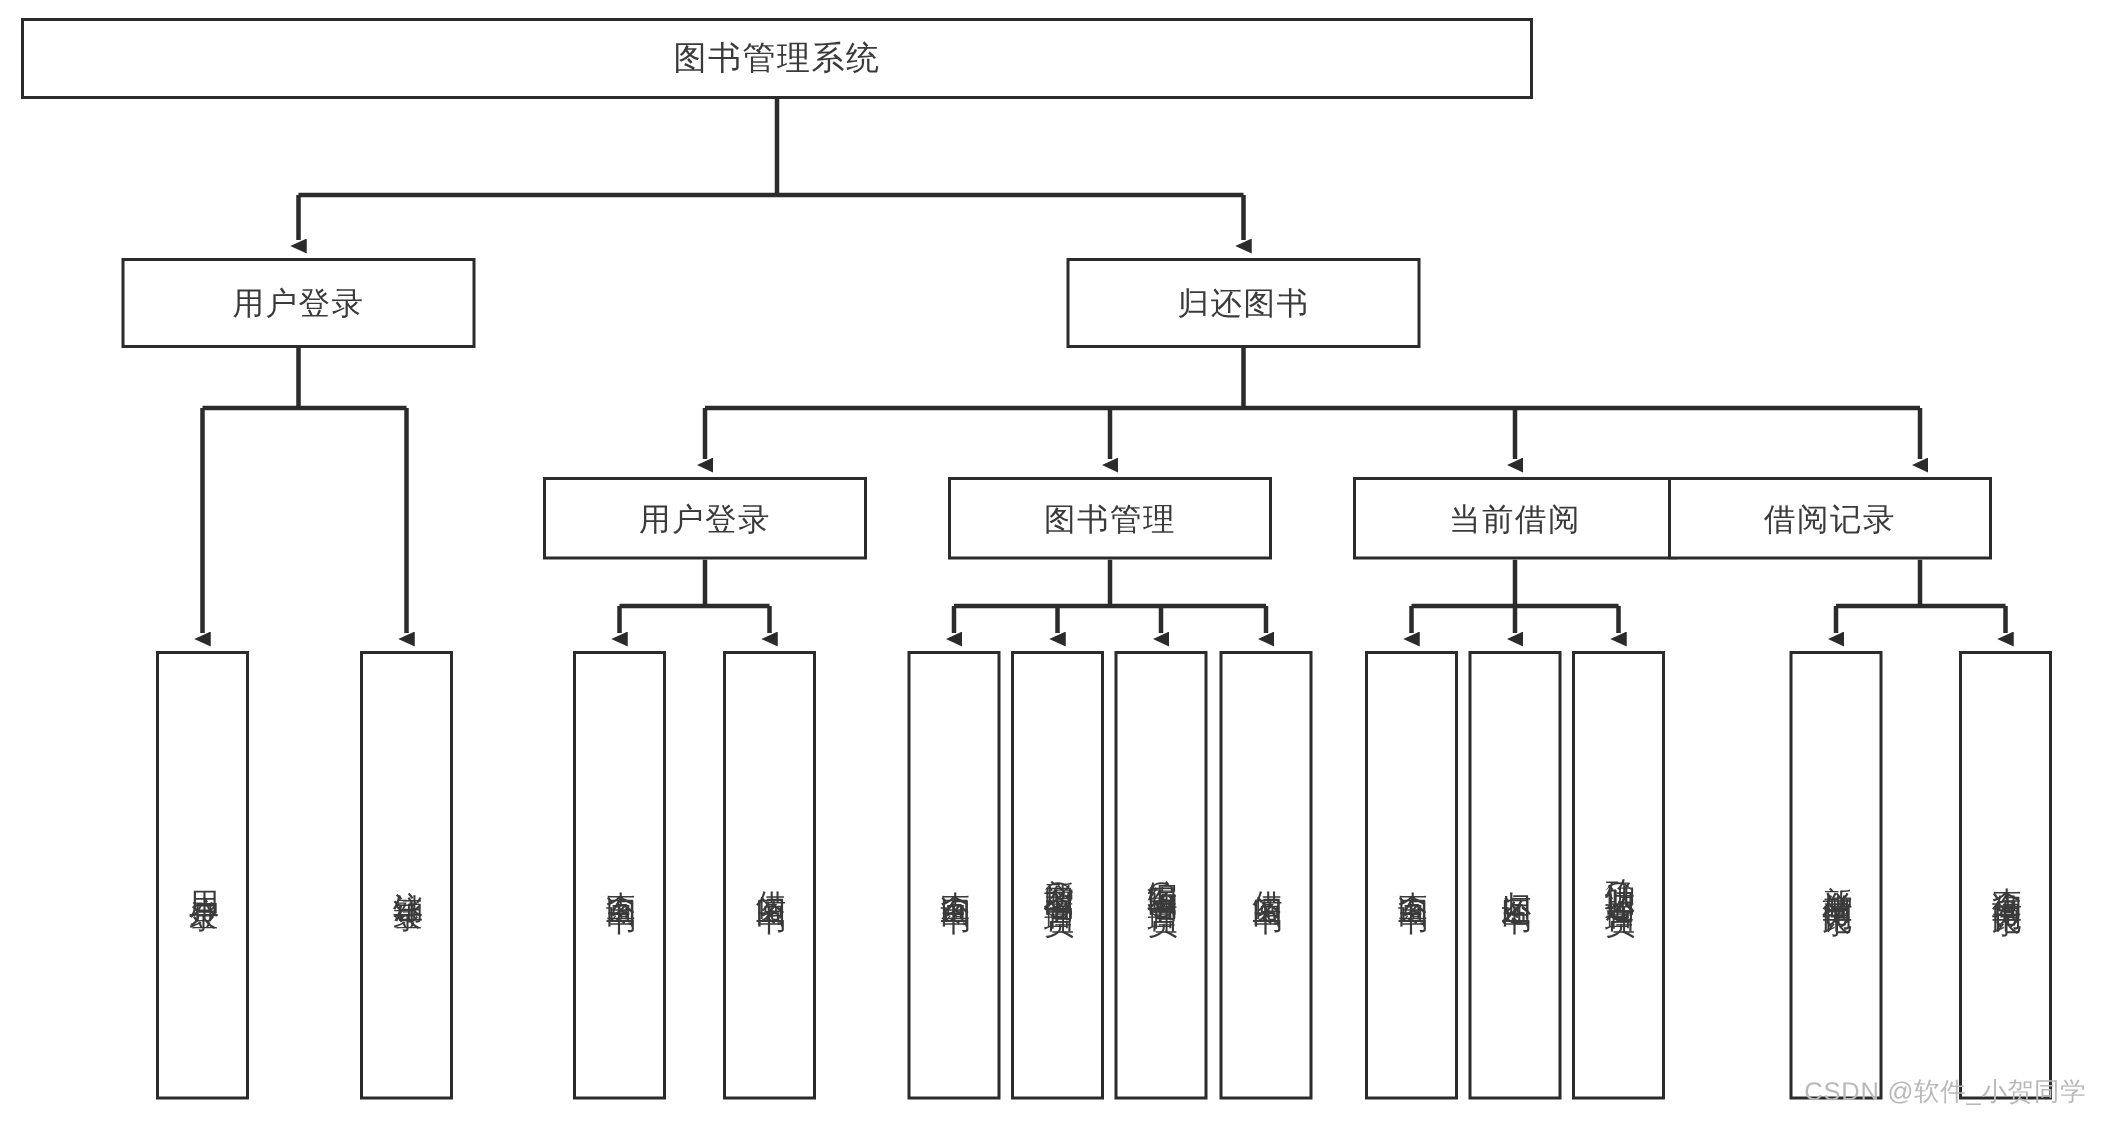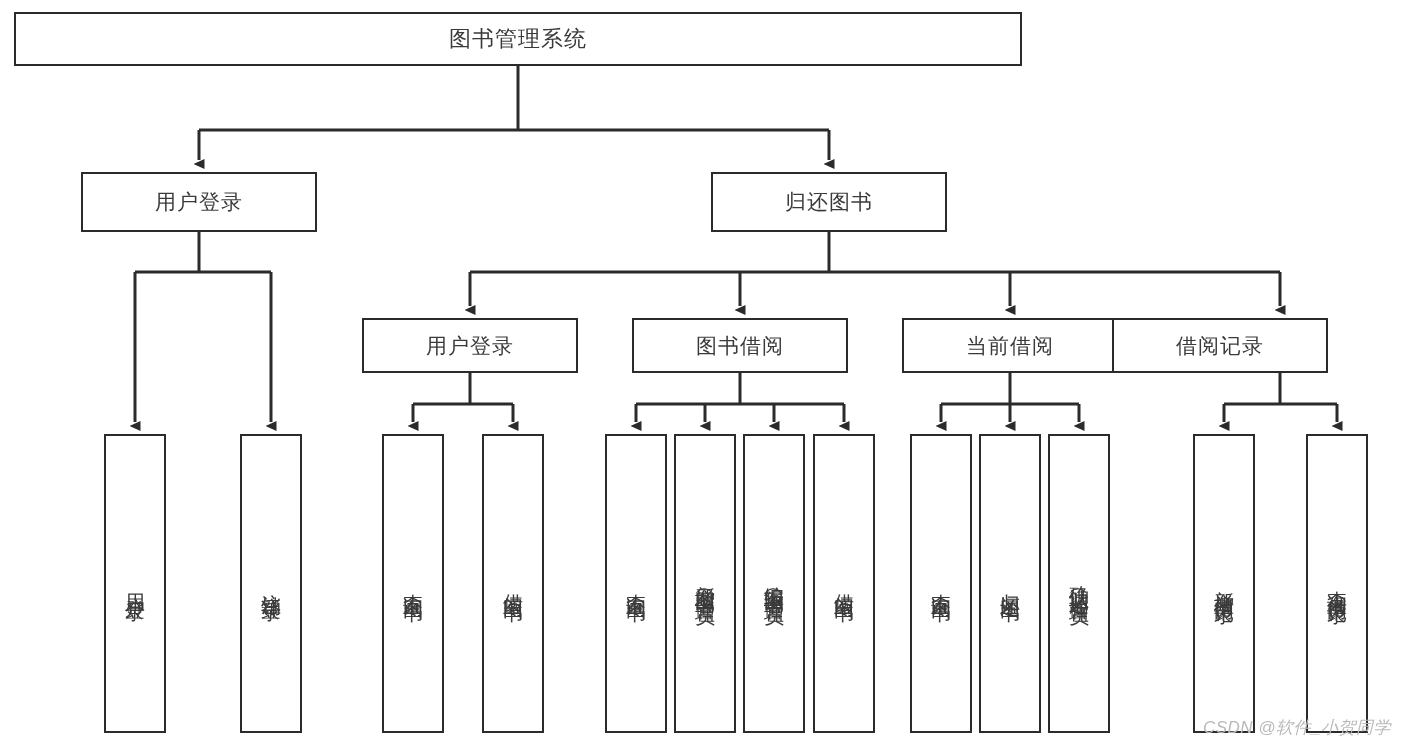--- a/index.html
+++ b/index.html
@@ -60,21 +60,20 @@
   }
   .watermark {
     position: absolute;
     right: 14px;
     bottom: 8px;
     font-size: 17px;
     color: #b9b9b9;
     letter-spacing: 0.5px;
     white-space: nowrap;
     z-index: 3;
-    font-style: italic;
   }
 </style>
 </head>
 <body>
 
 <div id="canvas">
 
   <svg id="edges" viewBox="0 0 1405 747">
     <defs>
       <marker id="arrow" markerWidth="10" markerHeight="11" refX="1" refY="5.5" orient="auto" markerUnits="userSpaceOnUse">
@@ -133,21 +132,21 @@
     <span class="node-h">用户登录</span>
   </div>
   <div class="node" style="left:711px; top:172px; width:236px; height:60px;">
     <span class="node-h">归还图书</span>
   </div>
 
   <div class="node" style="left:362px; top:318px; width:216px; height:55px;">
     <span class="node-h">用户登录</span>
   </div>
   <div class="node" style="left:632px; top:318px; width:216px; height:55px;">
-    <span class="node-h">图书借阅</span>
+    <span class="node-h">图书管理</span>
   </div>
   <div class="node" style="left:902px; top:318px; width:216px; height:55px;text-align:right;">
     <span class="node-h">当前借阅</span>
   </div>
   <div class="node" style="left:1112px; top:318px; width:216px; height:55px;">
     <span class="node-h">借阅记录</span>
   </div>
 
   <div class="node node-leaf" style="left:104px; top:434px; width:62px; height:299px;">
     <span class="leaf-label">用户登录</span>

